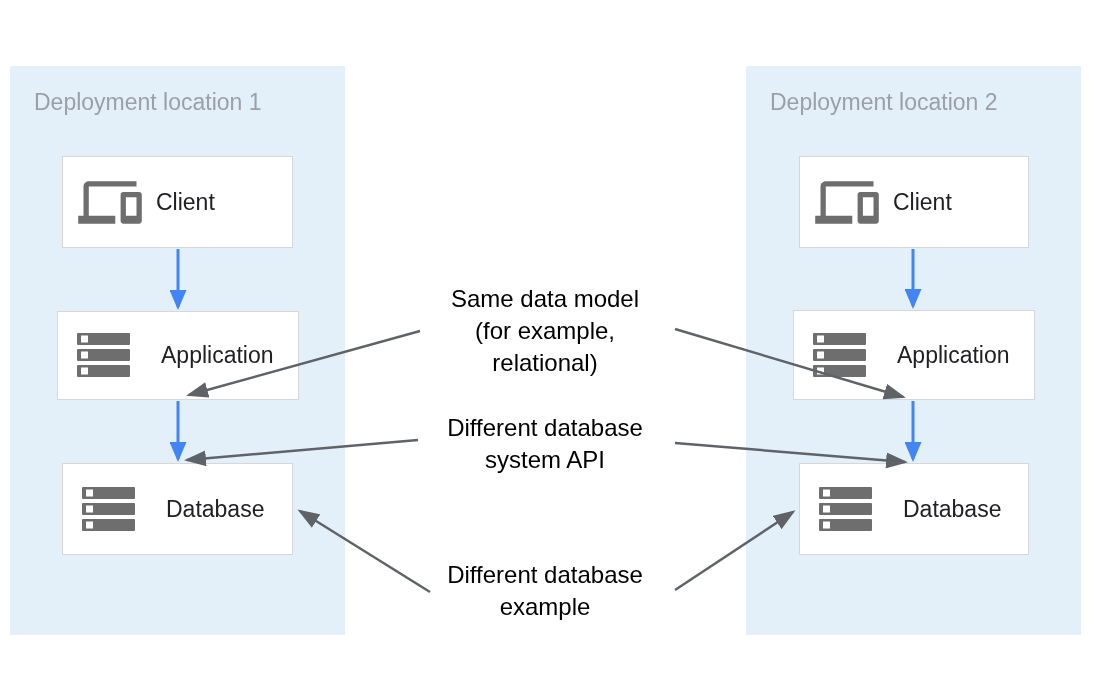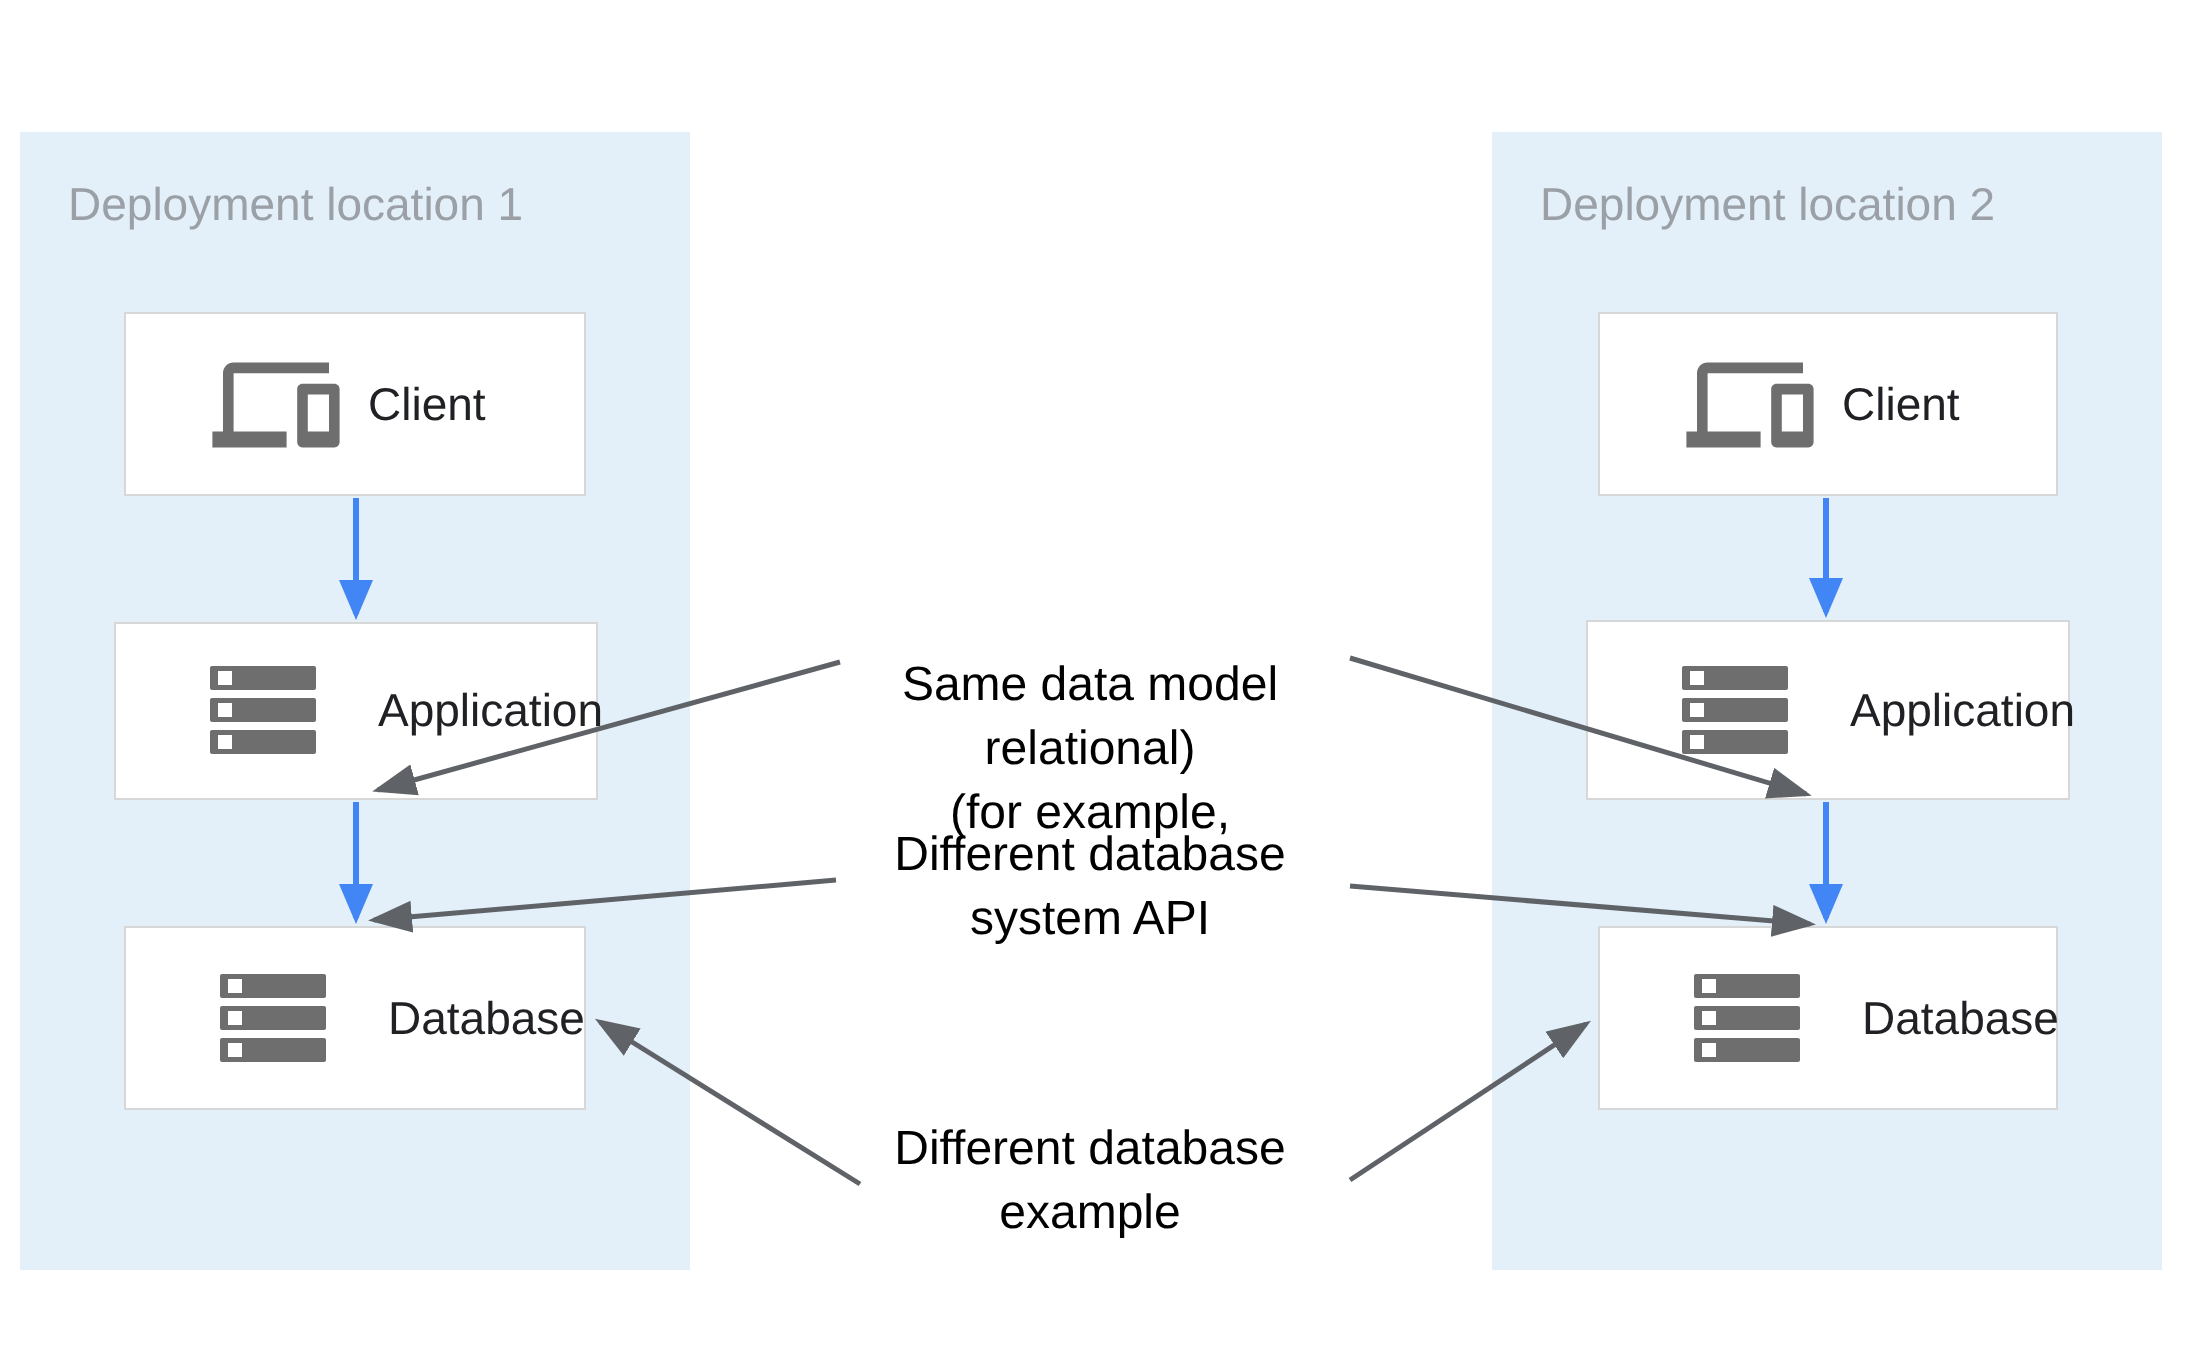--- a/index.html
+++ b/index.html
@@ -29,21 +29,20 @@
     color: var(--panel-title, #9AA0A6);
     white-space: nowrap;
   }
   .node {
     position: absolute;
     box-sizing: border-box;
     background: var(--box-bg, #FFFFFF);
     border: 1px solid var(--box-border, #D7D7D7);
     display: flex;
     align-items: center;
-    padding-left: 28px;
   }
   .node .node-label {
     font-size: 23px;
     color: var(--box-label, #202124);
     white-space: nowrap;
   }
   .node .node-icon { flex: 0 0 auto; display: block; }
   .icon-devices { margin-left: 15px; margin-right: 14px; }
   .icon-storage { margin-left: 19px; margin-right: 30px; }
   .icon-fill { fill: var(--icon-gray, #6E6E6E); }
@@ -59,21 +58,21 @@
 
   .annotation {
     position: absolute;
     left: 395px;
     width: 300px;
     text-align: center;
     font-size: 24px;
     line-height: 32px;
     color: var(--annotation-text, #000000);
   }
-  .annotation-1 { top: 283px; margin-top: 44px; }
+  .annotation-1 { top: 283px; }
   .annotation-2 { top: 412px; }
   .annotation-3 { top: 559px; }
 
   .overlay {
     position: absolute;
     left: 0; top: 0;
     width: 1106px; height: 684px;
     pointer-events: none;
   }
   .flow-line  { stroke: var(--arrow-blue, #4285F4); stroke-width: 3; }
@@ -167,22 +166,22 @@
         <rect x="4" y="2.5" width="7" height="7"></rect>
         <rect x="4" y="18.5" width="7" height="7"></rect>
         <rect x="4" y="34.5" width="7" height="7"></rect>
       </g>
     </svg>
     <span class="node-label">Database</span>
   </div>
 
   <div class="annotation annotation-1">
     <div>Same data model</div>
+    <div>(for example,</div>
     <div>relational)</div>
-    <div>(for example,</div>
   </div>
   <div class="annotation annotation-2">
     <div>Different database</div>
     <div>system API</div>
   </div>
   <div class="annotation annotation-3">
     <div>Different database</div>
     <div>example</div>
   </div>
 

